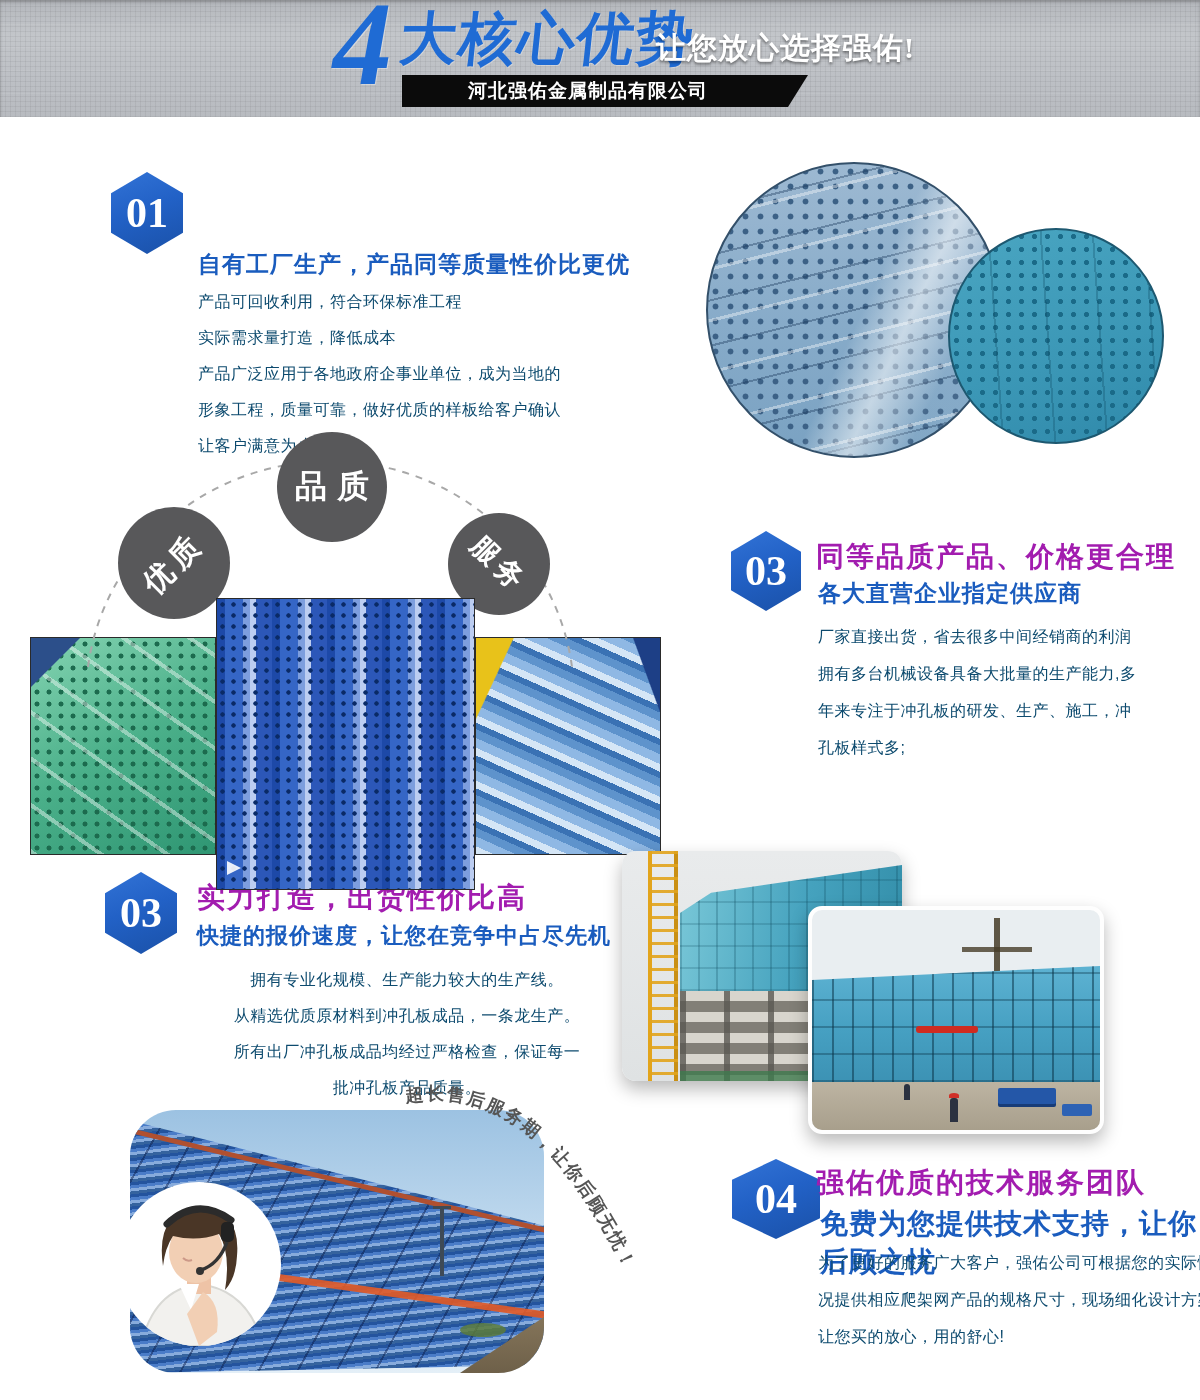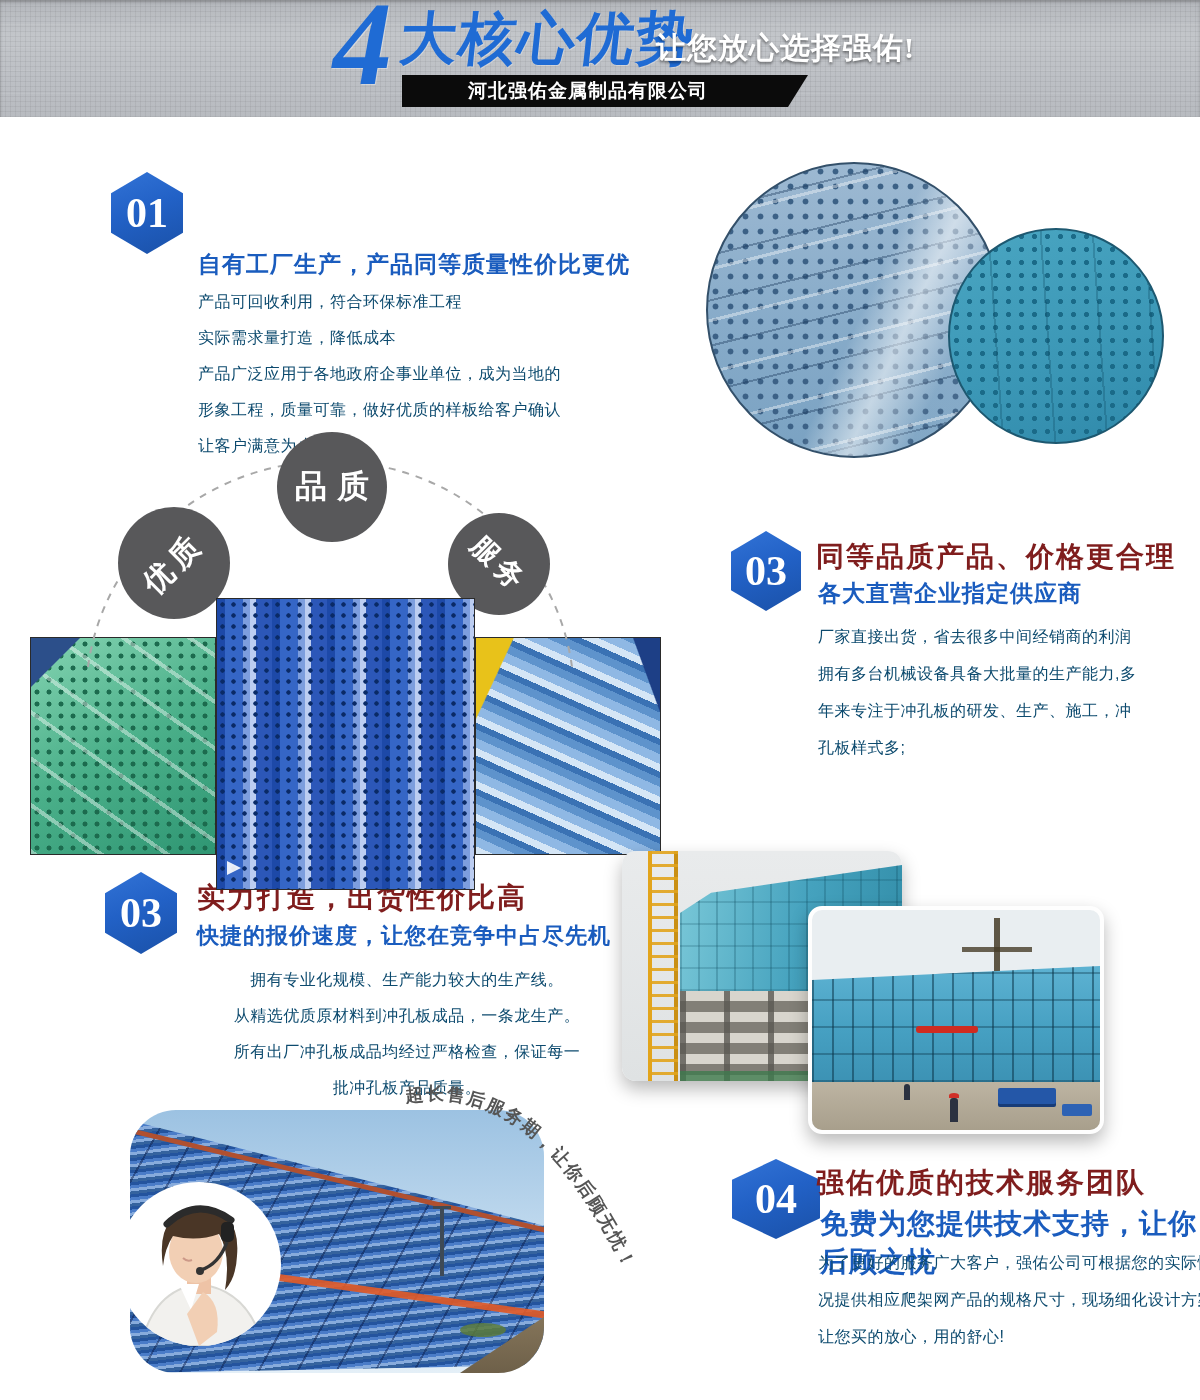--- a/index.html
+++ b/index.html
@@ -30,21 +30,21 @@
 
   
   .hex{position:absolute;width:72px;height:82px;display:flex;align-items:center;justify-content:center;
     clip-path:polygon(50% 0,100% 26%,100% 74%,50% 100%,0 74%,0 26%);
     background:linear-gradient(160deg,#3273d6 0%,#2261c6 45%,#1a51a8 100%);
     color:#fff;font-family:"Liberation Serif","DejaVu Serif",serif;font-weight:bold;font-size:42px;}
 
   
   .sec-title-sans{position:absolute;font-size:29px;font-weight:bold;color:#4a4a4a;letter-spacing:1px;}
   .sec-title-serif{position:absolute;font-family:"Liberation Serif","DejaVu Serif",serif;
-    font-size:28px;font-weight:bold;color:#7f1d1d;letter-spacing:2px;}
+    font-size:28px;font-weight:bold;color:#a21caf;letter-spacing:2px;}
   .sec-sub{position:absolute;font-family:"Liberation Serif","DejaVu Serif",serif;
     font-size:23px;font-weight:bold;color:#1a5cbe;letter-spacing:1px;}
   .sec-body{position:absolute;font-size:16px;color:#0c4a6e;line-height:36px;white-space:pre-line;letter-spacing:.5px;}
 
   
   .circle-big{position:absolute;left:706px;top:162px;width:296px;height:296px;border-radius:50%;
     border:2px solid #33506a;box-sizing:border-box;
     background:
       linear-gradient(115deg, rgba(255,255,255,0) 52%, rgba(255,255,255,.55) 64%, rgba(255,255,255,.05) 78%),
       repeating-linear-gradient(-14deg, rgba(255,255,255,.38) 0 3px, rgba(255,255,255,0) 3px 50px),

